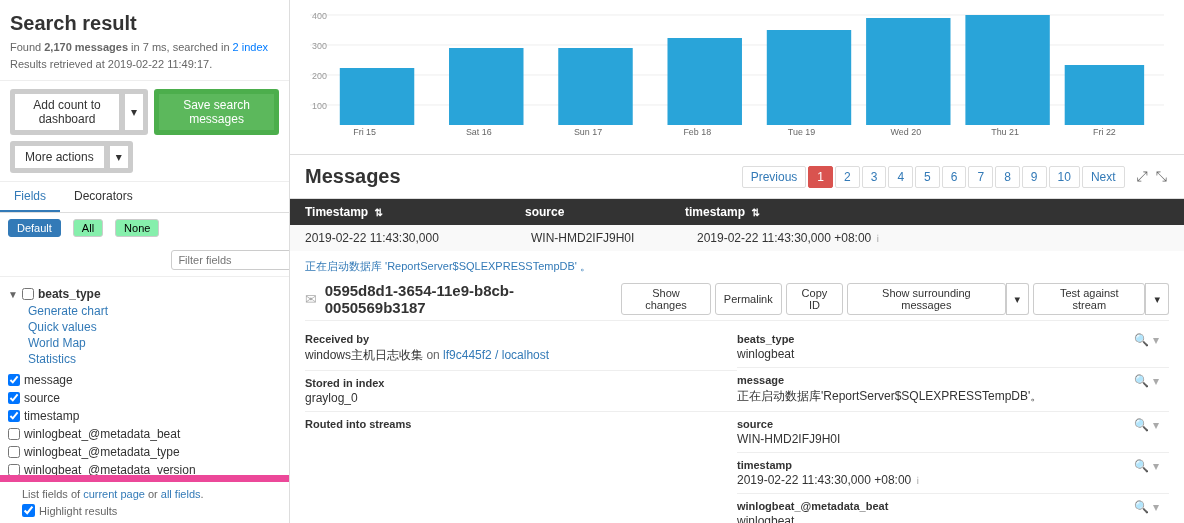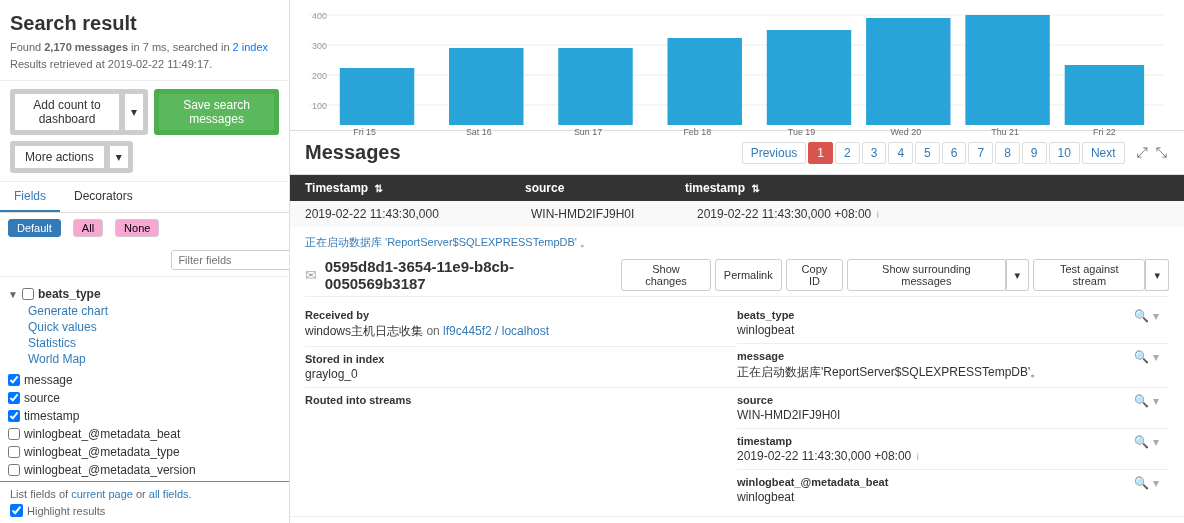--- a/index.html
+++ b/index.html
@@ -23,46 +23,46 @@
     .btn-dropdown { padding: 4px 6px; border-left: 1px solid rgba(0,0,0,0.1); }
     .btn-group-joined { display: flex; }
     .btn-group-joined .btn { border-radius: 3px 0 0 3px; }
     .btn-group-joined .btn-dropdown { border-radius: 0 3px 3px 0; border-left: 1px solid rgba(0,0,0,0.2); }
     
     .sidebar-tabs { display: flex; border-bottom: 1px solid #ddd; background: #fff; }
     .tab { padding: 7px 14px; cursor: pointer; font-size: 12px; border-bottom: 2px solid transparent; }
     .tab.active { border-bottom: 2px solid #337ab7; color: #337ab7; }
     
     .field-filter-row { display: flex; align-items: flex-start; padding: 6px 8px; gap: 12px; border-bottom: 1px solid #eee; }
-    .field-filter-btn { padding: 2px 8px; font-size: 11px; cursor: pointer; border: 1px solid #ccc; background: #f9a8d4; border-radius: 3px; }
+    .field-filter-btn { padding: 2px 8px; font-size: 11px; cursor: pointer; border: 1px solid #ccc; background: #86efac; border-radius: 3px; }
     .field-filter-btn.active { background: #337ab7; color: #fff; border-color: #337ab7; }
     .field-filter-input { flex: 1; padding: 3px 6px; border: 1px solid #ccc; border-radius: 3px; font-size: 11px; margin-top: 31px; }
     
     .field-list { overflow-y: auto; flex: 1; padding: 4px 0; }
     .field-category { padding: 4px 8px; }
     .field-category-header { display: flex; align-items: center; cursor: pointer; padding: 2px 0; }
     .field-category-header .arrow { margin-right: 4px; color: #666; font-size: 10px; }
     .field-category-header .check { margin-right: 4px; width: 12px; height: 12px; }
     .field-category-label { font-weight: bold; font-size: 12px; }
     .field-sub-list { padding-left: 20px; }
     .field-sub-item { color: #337ab7; cursor: pointer; padding: 1px 0; font-size: 12px; display: block; }
     
     .field-item { display: flex; align-items: center; padding: 2px 8px; cursor: pointer; }
     .field-item .check { margin-right: 4px; width: 12px; height: 12px; }
     .field-item-label { font-size: 12px; }
     
-    .sidebar-footer { padding: 6px 10px; border-top: 1px solid #ec4899; font-size: 11px; color: #666; }
+    .sidebar-footer { padding: 6px 22px; border-top: 7px solid #ec4899; font-size: 11px; color: #666; }
     .sidebar-footer a { color: #337ab7; cursor: pointer; }
     .highlight-check { display: flex; align-items: center; gap: 4px; margin-top: 4px; }
     
     
     .main-content { flex: 1; display: flex; flex-direction: column; overflow: hidden; }
     
     
-    .chart-area { height: 131px; background: #fff; border-bottom: 1px solid #ddd; padding: 10px 20px 0 20px; position: relative; }
+    .chart-area { height: 155px; background: #fff; border-bottom: 1px solid #ddd; padding: 10px 20px 0 20px; position: relative; }
     
     .chart-svg { width: 100%; height: 130px; }
     
     
     .messages-area { flex: 1; overflow-y: auto; background: #fff; }
     
     .messages-header { display: flex; align-items: center; justify-content: space-between; padding: 10px 15px; border-bottom: 1px solid #ddd; }
     .messages-title { font-size: 20px; font-weight: bold; }
     .pagination { display: flex; align-items: center; gap: 2px; }
     .page-btn { padding: 3px 8px; border: 1px solid #ddd; background: #fff; cursor: pointer; font-size: 12px; color: #337ab7; border-radius: 2px; }
@@ -151,22 +151,22 @@
 
       <div class="field-category">
         <div class="field-category-header">
           <span class="arrow">▼</span>
           <input type="checkbox" class="check" style="">
           <span class="field-category-label">beats_type</span>
         </div>
         <div class="field-sub-list">
           <a class="field-sub-item">Generate chart</a>
           <a class="field-sub-item">Quick values</a>
+          <a class="field-sub-item">World Map</a>
           <a class="field-sub-item">Statistics</a>
-          <a class="field-sub-item">World Map</a>
         </div>
       </div>
 
       <div class="field-item">
         <input type="checkbox" class="check" checked="" style="">
         <span class="field-item-label">message</span>
       </div>
       <div class="field-item">
         <input type="checkbox" class="check" checked="" style="">
         <span class="field-item-label">source</span>

